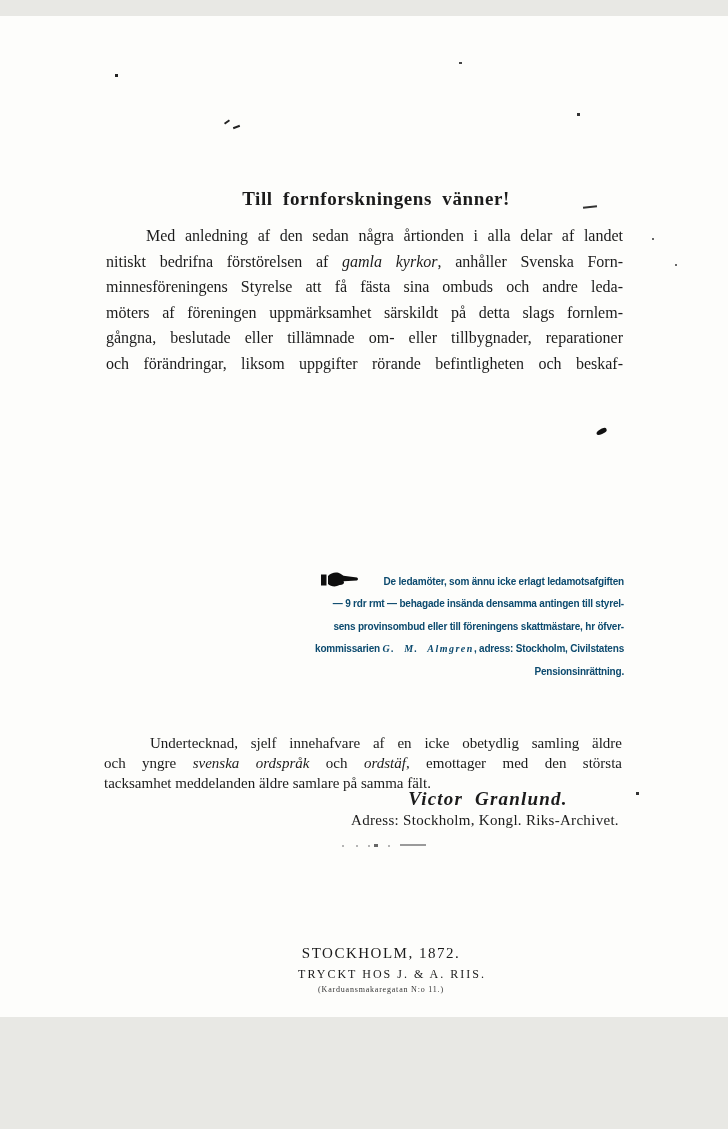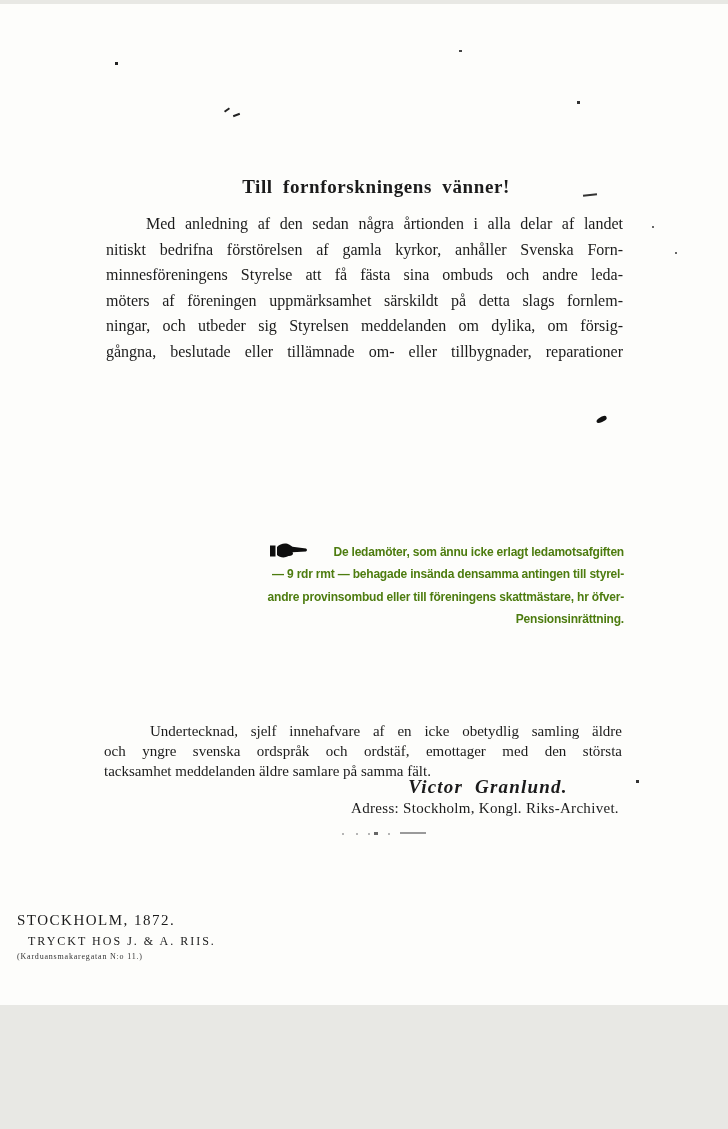--- a/index.html
+++ b/index.html
@@ -1,87 +1,88 @@
 <!DOCTYPE html>
 <html><head>
 <meta charset="utf-8">
 <style>
   html,body{margin:0;padding:0;background:#e8e8e4;}
   .page{
-    position:relative;width:728px;height:1001px;margin:4px auto;
+    position:relative;width:728px;height:1001px;margin:16px auto;
     background:#fdfdfb;color:#1b1b1b;overflow:hidden;
     font-family:"Liberation Serif","DejaVu Serif",serif;
   }
   .title{
     position:absolute;top:172px;left:0;width:728px;margin:0;
     text-align:center;font-size:19px;font-weight:700;
     letter-spacing:.6px;word-spacing:5px;transform:translateX(12px);
   }
   .para{position:absolute;}
   .p1{left:106px;top:207px;width:517px;font-size:16px;line-height:25.6px;}
   .p1 .line{height:25.6px;}
   .p2{left:104px;top:717px;width:518px;font-size:15px;line-height:20px;}
   .p2 .line{height:20px;}
   .notice{
-    left:138px;top:537px;width:486px;
+    left:138px;top:555px;width:486px;
     font-family:"Liberation Sans","DejaVu Sans",sans-serif;
-    font-weight:700;font-size:12px;line-height:22.4px;
-    letter-spacing:-.2px;color:#4d7c0f;
+    font-weight:700;font-size:10px;line-height:22.4px;
+    letter-spacing:-.2px;color:#0c4a6e;
   }
   .notice .line{height:22.4px;text-align:right;}
   .line{overflow:hidden;}
   .j{text-align:justify;}
   .j::after{content:"";display:inline-block;width:100%;height:0;}
   .ind40{text-indent:40px;}
   .ind46{text-indent:46px;}
   .ind20{text-indent:20px;}
-  .it{}
+  .it{font-style:italic;}
   .name-it{
     font-family:"Liberation Serif","DejaVu Serif",serif;
     font-style:italic;letter-spacing:1.5px;word-spacing:5px;
   }
   .manicule{display:inline-block;width:38px;height:16px;margin-right:25px;vertical-align:-3px;}
   .manicule svg{display:block;width:38px;height:16px;}
   .signature{
     position:absolute;top:772px;left:0;width:728px;text-align:center;
     font-size:19px;font-weight:700;font-style:italic;letter-spacing:1.2px;
     word-spacing:6px;transform:translateX(124px);
   }
   .address{
     position:absolute;top:796px;left:0;width:728px;text-align:center;
     font-size:15px;letter-spacing:.3px;transform:translateX(121px);
   }
-  .imprint{position:absolute;top:908px;left:0;width:728px;text-align:left;}
+  .imprint{position:absolute;top:929px;left:0;width:728px;text-align:center;}
   .imp1{font-size:15px;letter-spacing:1.5px;transform:translateX(17px);}
   .imp2{font-size:12px;letter-spacing:2px;margin-top:5px;transform:translateX(28px);}
   .imp3{font-size:8px;letter-spacing:.8px;margin-top:3px;color:#333;transform:translateX(17px);}
   .spk{position:absolute;background:#222;}
 </style>
 </head>
 <body>
 
 <div class="page">
 
   <h1 class="title">Till fornforskningens vänner!</h1>
 
   <div class="para p1">
     <div class="line j ind40"><span>Med anledning af den sedan några årtionden i alla delar af landet</span></div>
     <div class="line j"><span>nitiskt bedrifna förstörelsen af </span><span class="it">gamla kyrkor</span><span>, anhåller Svenska Forn-</span></div>
     <div class="line j"><span>minnesföreningens Styrelse att få fästa sina ombuds och andre leda-</span></div>
     <div class="line j"><span>möters af föreningen uppmärksamhet särskildt på detta slags fornlem-</span></div>
-    <div class="line j"><span>ningar, och utbeder sig Styrelsen meddelanden om dylika, om försig-</span></div>
     <div class="line j"><span>gångna, beslutade eller tillämnade om- eller tillbygnader, reparationer</span></div>
+    <div class="line j"><span>och förändringar, liksom uppgifter rörande befintligheten och beskaf-</span></div>
   </div>
 
   <div class="para notice">
     <div class="line j ind20"><span class="manicule"><svg viewBox="0 0 38 16" xmlns="http://www.w3.org/2000/svg">
             <path fill="#0e0e0e" d="M0,2.5 h5.5 v11 H0 Z M7,4 C10,.5 16,-.5 19.5,1.8 L22.5,3.8 36,5.6 Q38,7 36,8.4 L22.5,9.2 C24,11.2 22,13.2 18.5,13 C14.5,15.4 9.5,14.4 7,12 Z"></path>
           </svg></span><span>De ledamöter, som ännu icke erlagt ledamotsafgiften</span></div>
     <div class="line j"><span>— 9 rdr rmt — behagade insända densamma antingen till styrel-</span></div>
-    <div class="line j"><span>andre provinsombud eller till föreningens skattmästare, hr öfver-</span></div>
+    <div class="line j"><span>sens provinsombud eller till föreningens skattmästare, hr öfver-</span></div>
+    <div class="line j"><span>kommissarien </span><span class="name-it">G. M. Almgren</span><span>, adress: Stockholm, Civilstatens</span></div>
     <div class="line"><span>Pensionsinrättning.</span></div>
   </div>
 
   <div class="para p2">
     <div class="line j ind46"><span>Undertecknad, sjelf innehafvare af en icke obetydlig samling äldre</span></div>
     <div class="line j"><span>och yngre </span><span class="it">svenska ordspråk</span><span> och </span><span class="it">ordstäf</span><span>, emottager med den största</span></div>
     <div class="line"><span>tacksamhet meddelanden äldre samlare på samma fält.</span></div>
   </div>
 
   <div class="signature">Victor Granlund.</div>

